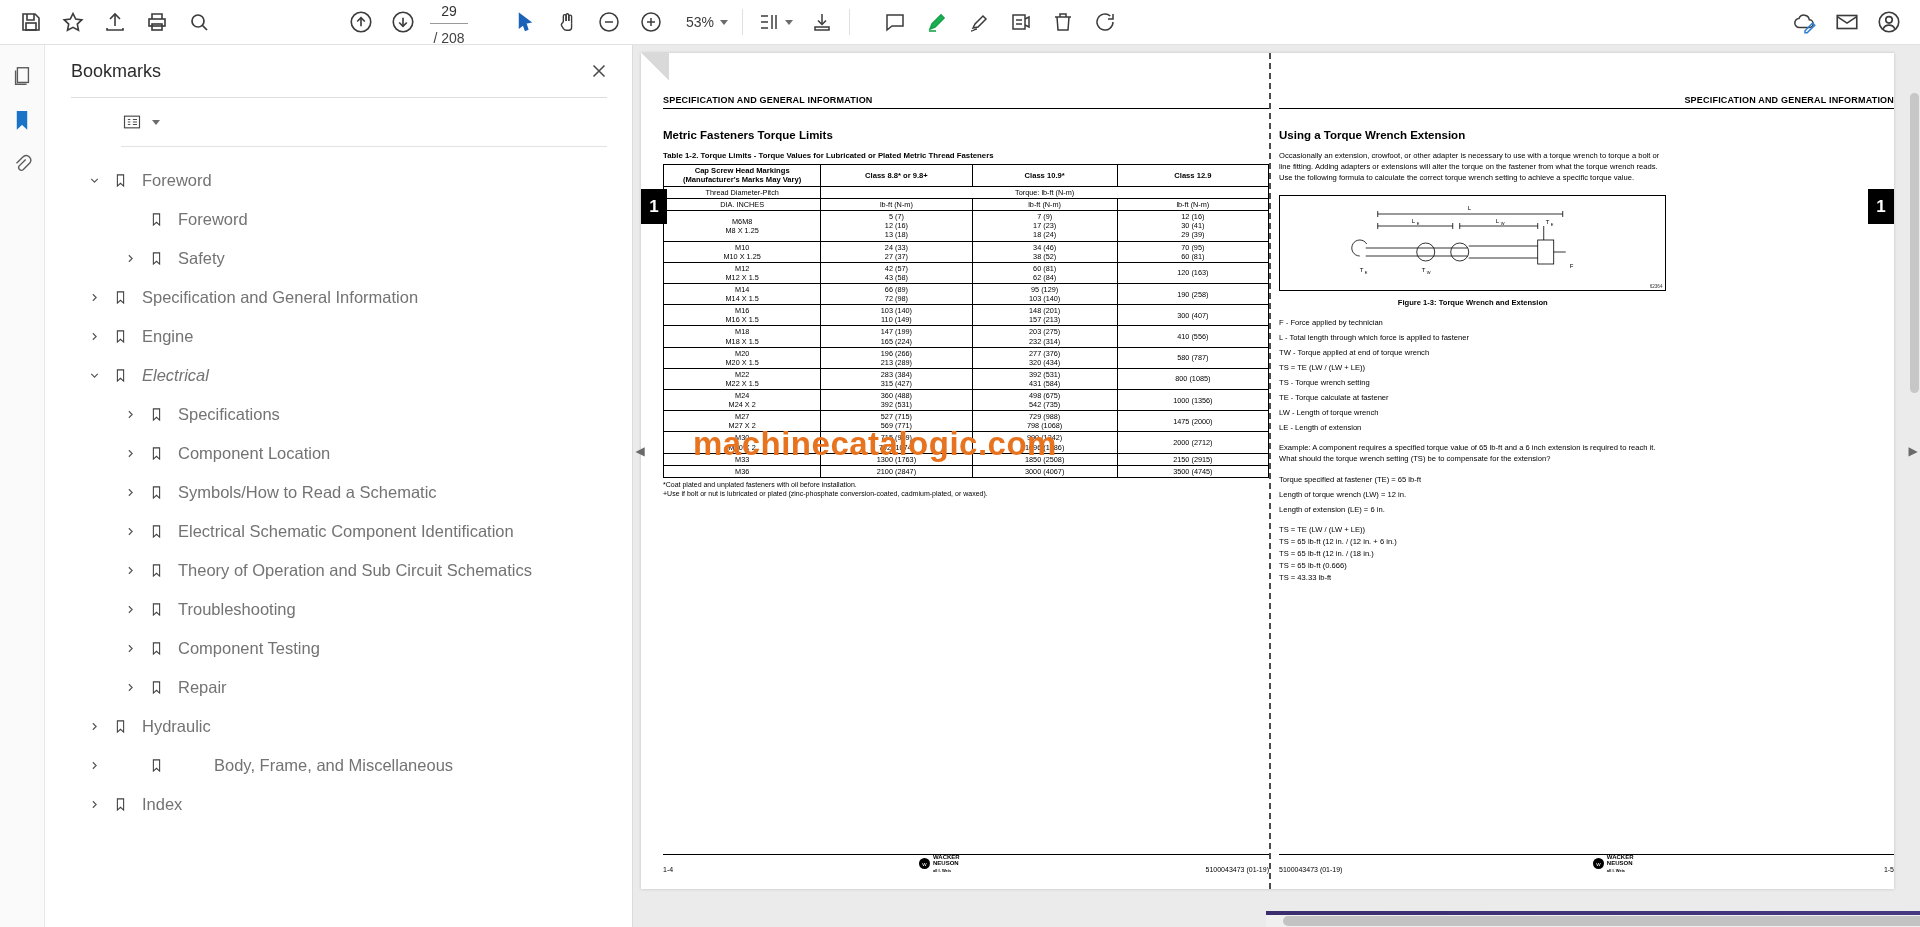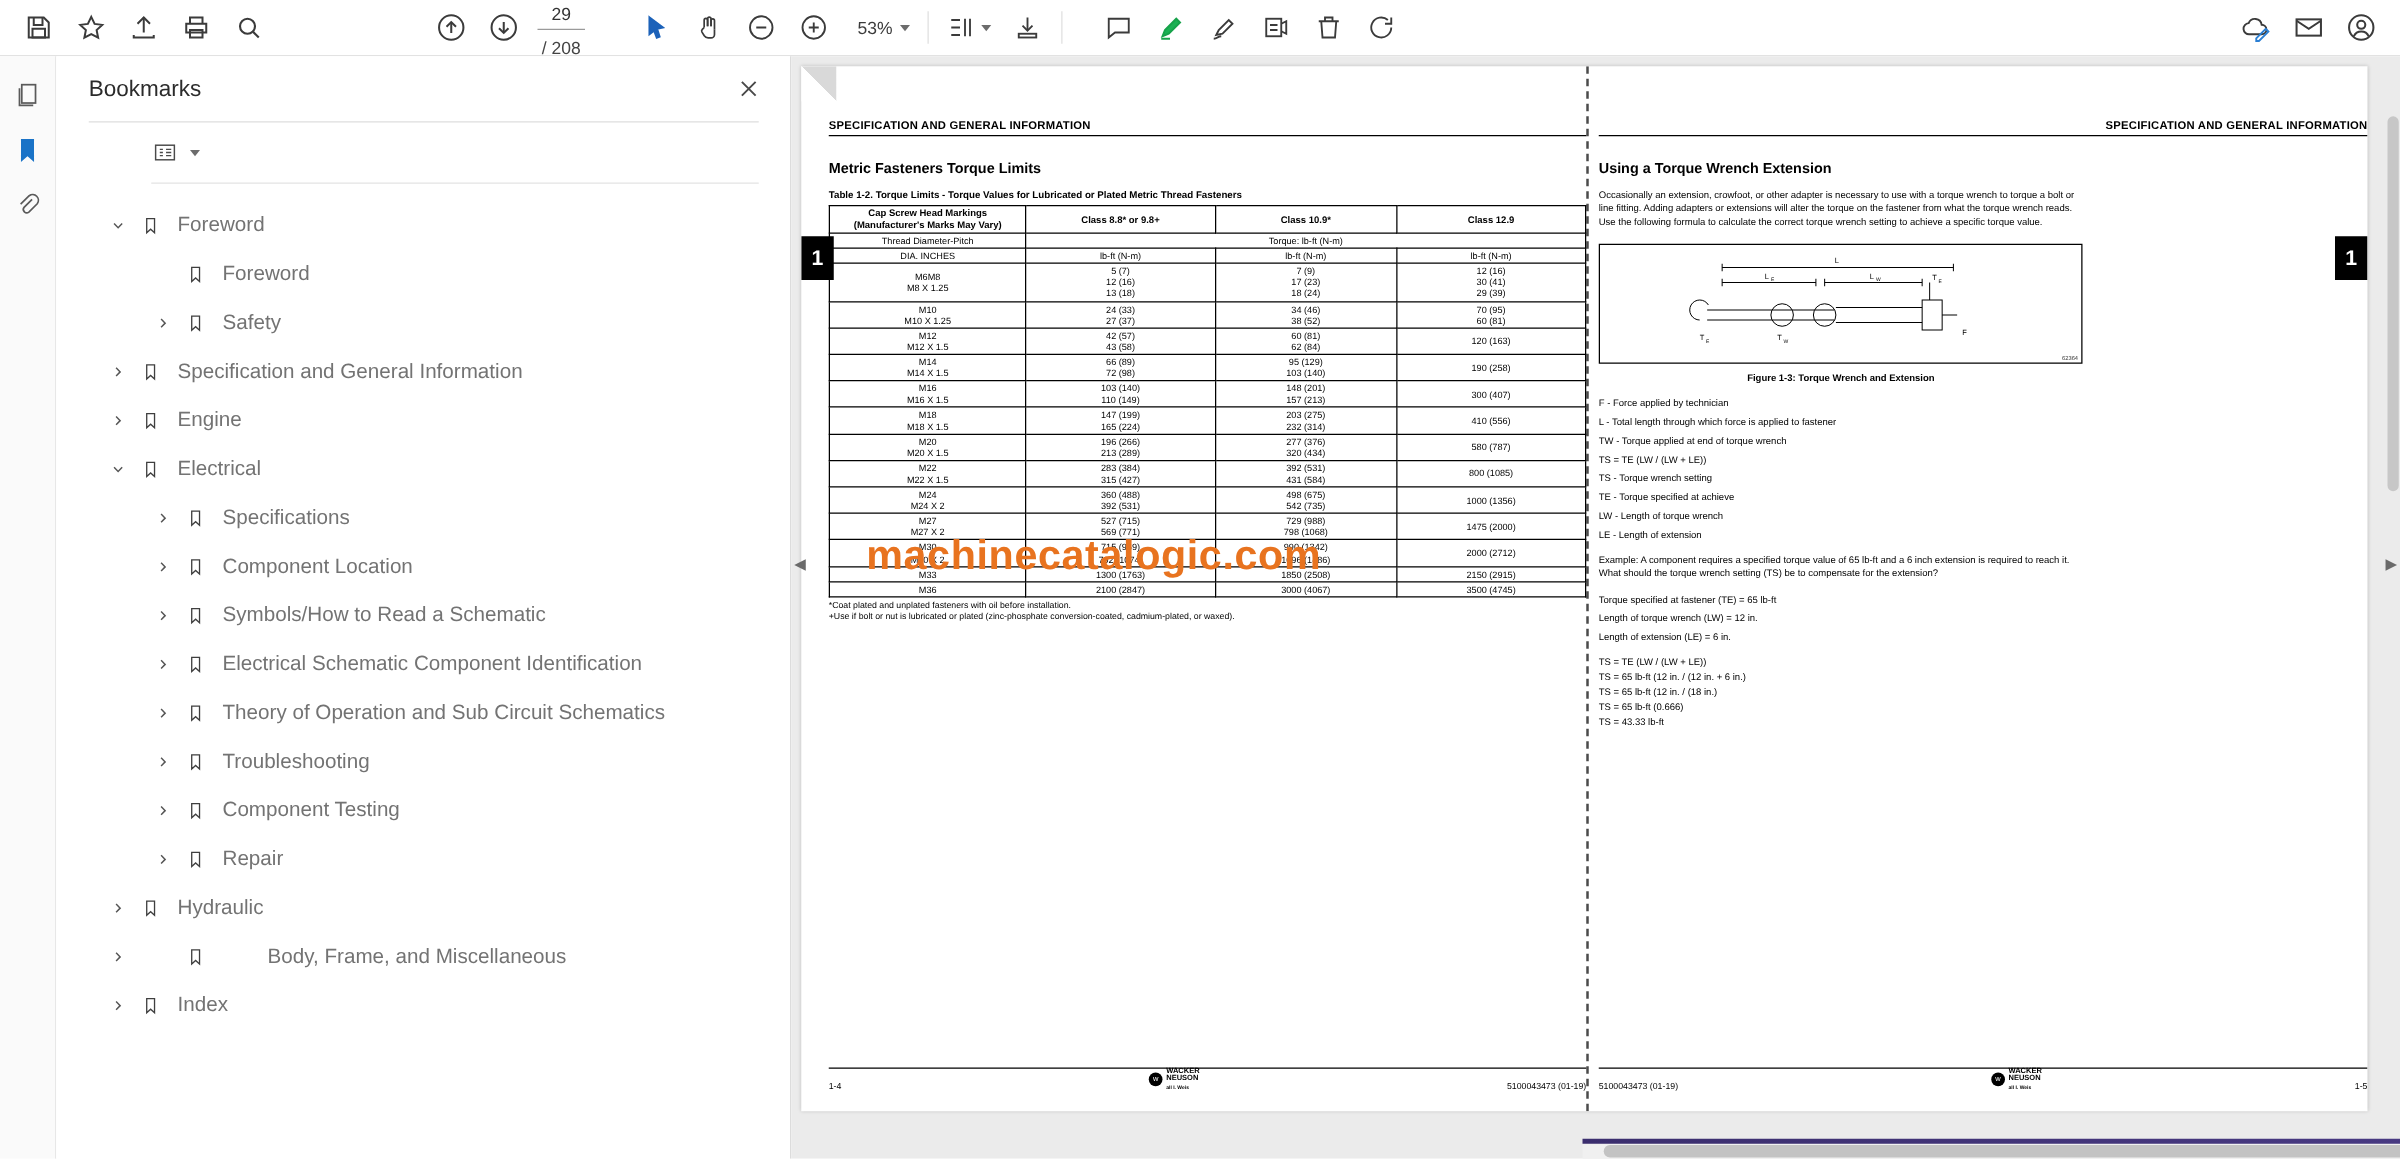--- a/index.html
+++ b/index.html
@@ -508,21 +508,21 @@
             <path d="M9 6l6 6-6 6"></path>
           </svg>
         </span>
         <span class="bm-icon">
           <svg width="15" height="15" viewBox="0 0 24 24" fill="none" stroke="currentColor" stroke-width="1.7">
             <path d="M7 3h10v18l-5-4.5L7 21z"></path>
           </svg>
         </span>
         <span class="bm-label">Engine</span>
       </div>
-      <div class="bm-row" style="padding-left: 36px;">
+      <div class="bm-row" style="padding-left: 36px; font-style: italic;">
         <span class="bm-arrow">
           <svg width="13" height="13" viewBox="0 0 24 24" fill="none" stroke="currentColor" stroke-width="2.2">
             <path d="M6 9l6 6 6-6"></path>
           </svg>
         </span>
         <span class="bm-icon">
           <svg width="15" height="15" viewBox="0 0 24 24" fill="none" stroke="currentColor" stroke-width="1.7">
             <path d="M7 3h10v18l-5-4.5L7 21z"></path>
           </svg>
         </span>
@@ -853,21 +853,21 @@
         <span class="fig-num">62364</span>
       </div>
       <div class="fig-cap" style="width:63%">Figure 1-3: Torque Wrench and Extension</div>
 
       <div id="defs-block">
           <div class="body-txt" style="width: 63%; margin-top: 10px;">F - Force applied by technician</div>
           <div class="body-txt" style="width: 63%; margin-top: 4px;">L - Total length through which force is applied to fastener</div>
           <div class="body-txt" style="width: 63%; margin-top: 4px;">TW - Torque applied at end of torque wrench</div>
           <div class="body-txt" style="width: 63%; margin-top: 4px;">TS = TE (LW / (LW + LE))</div>
           <div class="body-txt" style="width: 63%; margin-top: 4px;">TS - Torque wrench setting</div>
-          <div class="body-txt" style="width: 63%; margin-top: 4px;">TE - Torque specified at achieve</div>
+          <div class="body-txt" style="width: 63%; margin-top: 4px;">TE - Torque calculate at fastener</div>
           <div class="body-txt" style="width: 63%; margin-top: 4px;">LW - Length of torque wrench</div>
           <div class="body-txt" style="width: 63%; margin-top: 4px;">LE - Length of extension</div>
         </div>
       <div class="body-txt" style="width:63%">Example: A component requires a specified torque value of 65 lb-ft and a 6 inch extension is required to reach it. What should the torque wrench setting (TS) be to compensate for the extension?</div>
       <div id="given-block">
           <div class="body-txt" style="width: 63%; margin-top: 10px;">Torque specified at fastener (TE) = 65 lb-ft</div>
           <div class="body-txt" style="width: 63%; margin-top: 4px;">Length of torque wrench (LW) = 12 in.</div>
           <div class="body-txt" style="width: 63%; margin-top: 4px;">Length of extension (LE) = 6 in.</div>
         </div>
       <div id="calc-block">

